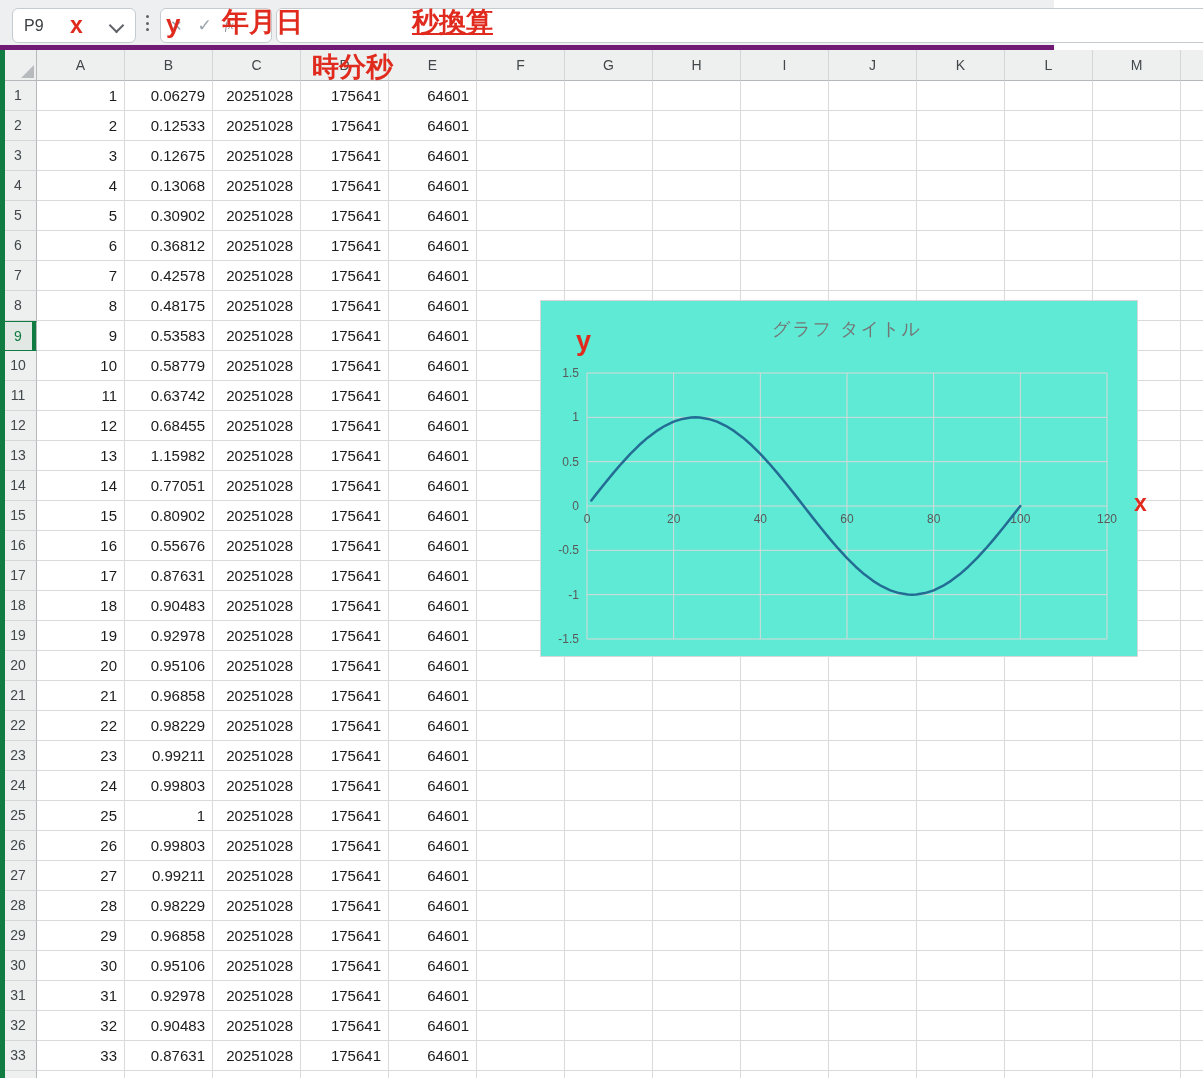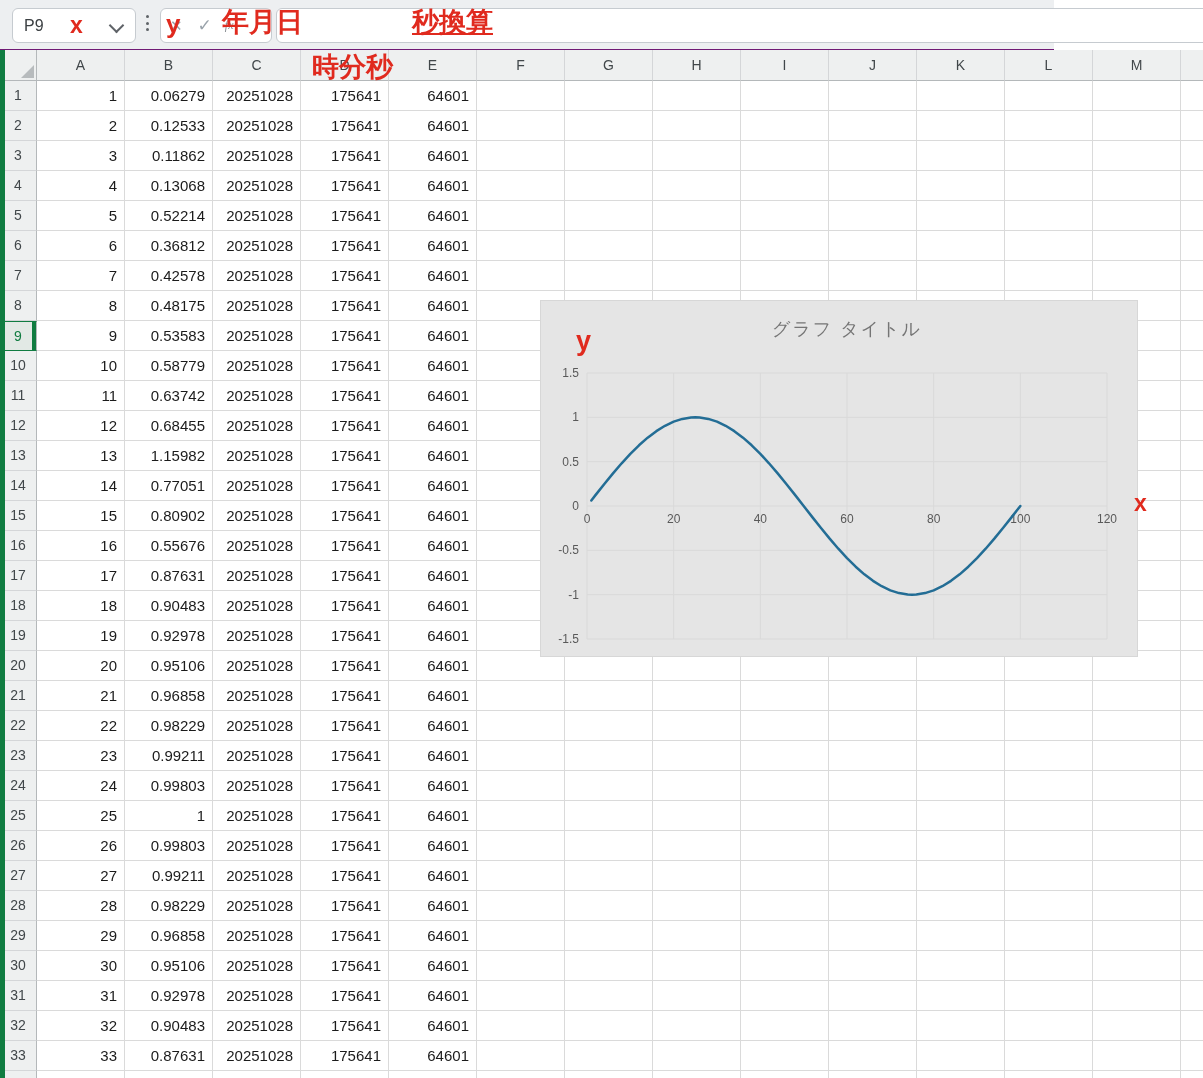--- a/index.html
+++ b/index.html
@@ -2,21 +2,21 @@
 <html style="--red: #e02a1e; --line: #236d95;"><head>
 <meta charset="utf-8">
 <style>
   :root{ --red:#e02a1e; --green:#107c41; --line:#236d95; }
   html,body{margin:0;padding:0;}
   body{width:1203px;height:1078px;overflow:hidden;background:#fff;
        font-family:"Liberation Sans",sans-serif;position:relative;}
 
   
   .topbar{position:absolute;left:0;top:0;width:1054px;height:50px;
-          background:#edeff1;border-bottom:1px solid #701a75;box-sizing:border-box;z-index:10;}
+          background:#edeff1;border-bottom:5px solid #701a75;box-sizing:border-box;z-index:10;}
   .namebox{position:absolute;left:12px;top:8px;width:124px;height:35px;background:#fff;
            border:1px solid #c6cbd0;border-radius:6px;box-sizing:border-box;}
   .nb-text{position:absolute;left:11px;top:0;line-height:33px;font-size:16px;color:#3c4043;}
   .chev{position:absolute;right:13px;top:11px;width:9px;height:9px;
         border-right:2px solid #5f6368;border-bottom:2px solid #5f6368;transform:rotate(45deg);}
   .dots{position:absolute;left:146px;top:15px;display:flex;flex-direction:column;gap:3.5px;}
   .dots i{width:3px;height:3px;border-radius:50%;background:#5f6368;}
   .fbox1{position:absolute;left:160px;top:8px;width:112px;height:35px;background:#fff;
          border:1px solid #c6cbd0;border-radius:6px;box-sizing:border-box;
          display:flex;align-items:center;}
@@ -47,21 +47,21 @@
            box-sizing:border-box;}
   .rowhead.sel{background:#e2e9e5;color:var(--green);
                border-top:1px solid var(--green);border-bottom:1px solid var(--green);
                box-shadow:inset -4px 0 0 var(--green);}
   .cell{width:88px;height:30px;line-height:29px;font-size:15px;color:#1b1b1b;text-align:right;
         padding-right:7px;background:#fff;border-right:1px solid #dadada;
         border-bottom:1px solid #dadada;box-sizing:border-box;}
   .cell.partial{width:22px;border-right:none;}
 
   
-  #chart{position:absolute;left:540px;top:300px;width:598px;height:357px;background:#e5e5e5;
+  #chart{position:absolute;left:540px;top:300px;width:598px;height:357px;background:#5eead4;
          border:1px solid #d7d7d7;box-sizing:border-box;z-index:20;}
   .chart-title{position:absolute;left:46px;width:520px;top:16px;text-align:center;
                font-size:18px;color:#757575;letter-spacing:2px;}
   #plot{position:absolute;left:0;top:0;}
 
   
   .anno{position:absolute;color:var(--red);font-weight:bold;z-index:40;line-height:1;}
   .an-namebox{left:70px;top:14px;font-size:23px;}
   .an-formula-y{left:166px;top:11px;font-size:26px;}
   .an-col-c{left:222px;top:9px;font-size:27px;}
@@ -143,21 +143,21 @@
       <div class="cell"></div>
       <div class="cell"></div>
       <div class="cell"></div>
       <div class="cell"></div>
       <div class="cell"></div>
       <div class="cell partial"></div>
     </div>
     <div class="row">
       <div class="rowhead">3</div>
       <div class="cell">3</div>
-      <div class="cell">0.11862</div>
+      <div class="cell">0.12675</div>
       <div class="cell">20251028</div>
       <div class="cell">175641</div>
       <div class="cell">64601</div>
       <div class="cell"></div>
       <div class="cell"></div>
       <div class="cell"></div>
       <div class="cell"></div>
       <div class="cell"></div>
       <div class="cell"></div>
       <div class="cell"></div>
@@ -177,21 +177,21 @@
       <div class="cell"></div>
       <div class="cell"></div>
       <div class="cell"></div>
       <div class="cell"></div>
       <div class="cell"></div>
       <div class="cell partial"></div>
     </div>
     <div class="row">
       <div class="rowhead">5</div>
       <div class="cell">5</div>
-      <div class="cell">0.52214</div>
+      <div class="cell">0.30902</div>
       <div class="cell">20251028</div>
       <div class="cell">175641</div>
       <div class="cell">64601</div>
       <div class="cell"></div>
       <div class="cell"></div>
       <div class="cell"></div>
       <div class="cell"></div>
       <div class="cell"></div>
       <div class="cell"></div>
       <div class="cell"></div>

